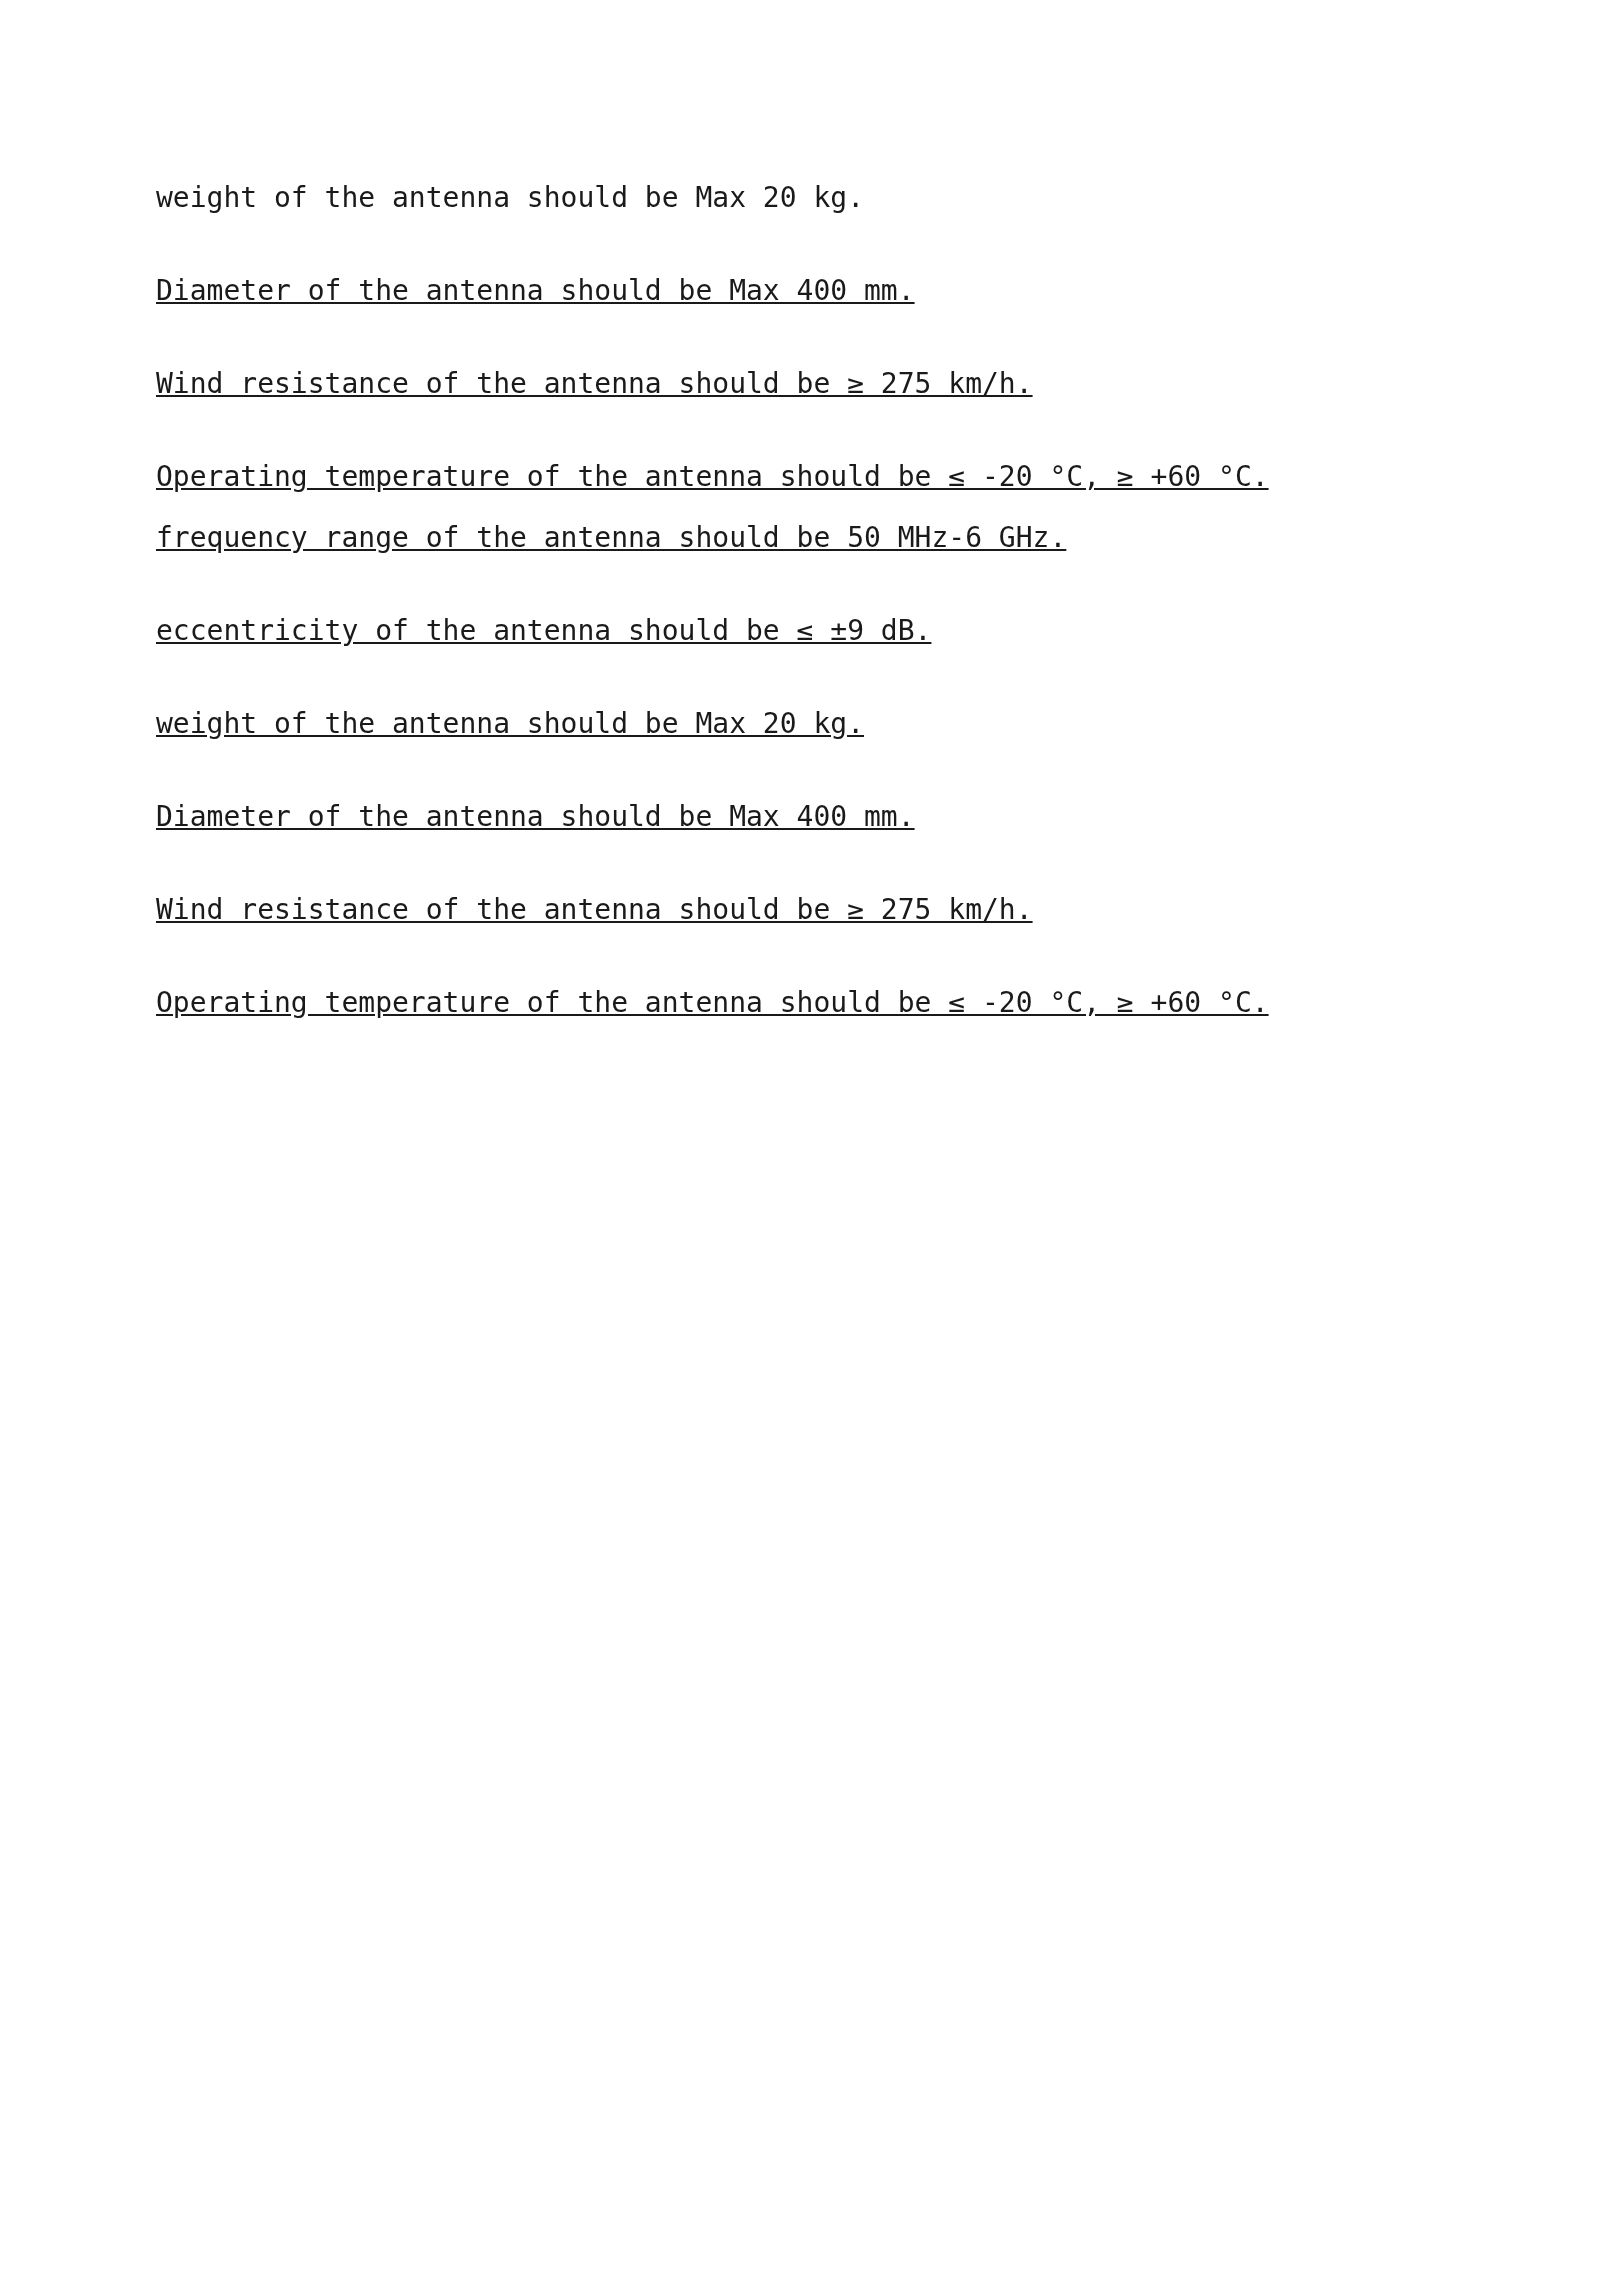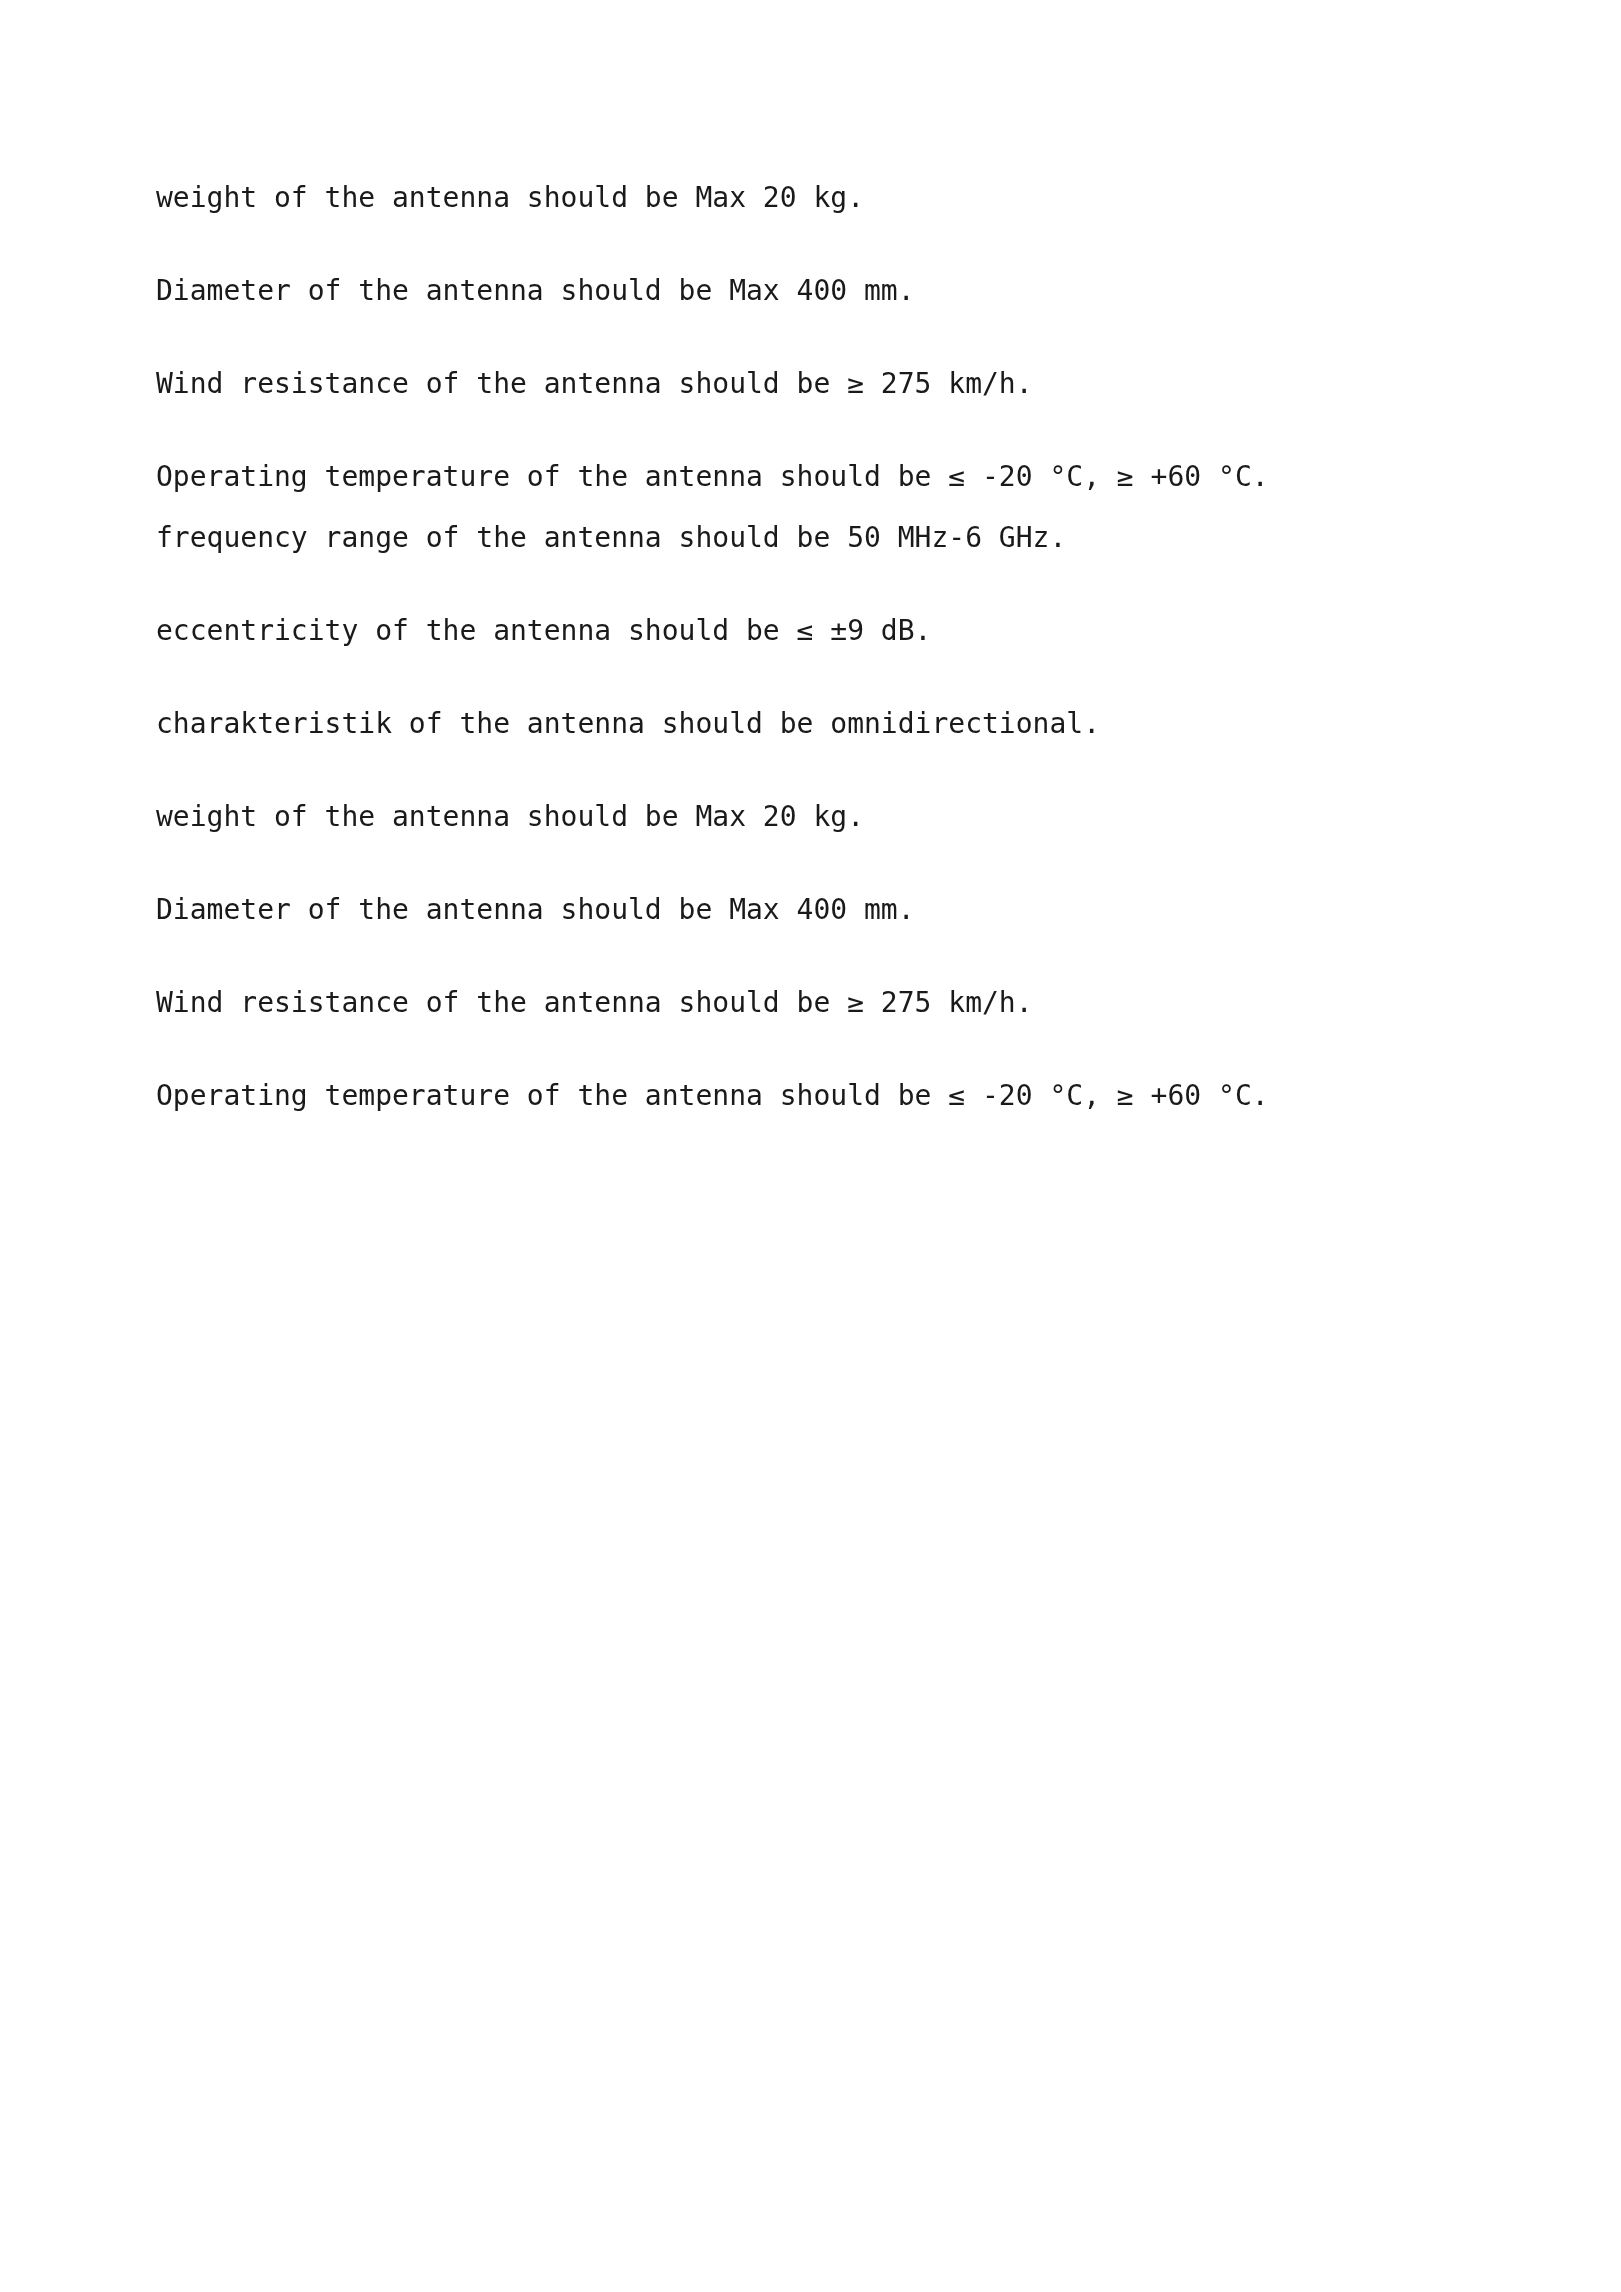--- a/index.html
+++ b/index.html
@@ -32,36 +32,36 @@
     font-size: 28px;
     line-height: 37px;
     height: 37px;
     color: #1a1a1a;
     letter-spacing: 0;
     white-space: pre;
     margin: 0;
   }
   .doc-line + .doc-line {
     margin-top: 56px;
+    text-decoration: underline;
   }
   .doc-line.tight {
     margin-top: 23.5px;
   }
 </style>
 </head>
 <body>
 
 <div class="page">
   <div class="text-block">
     <p class="doc-line">weight of the antenna should be Max 20 kg.</p>
     <p class="doc-line">Diameter of the antenna should be Max 400 mm.</p>
     <p class="doc-line">Wind resistance of the antenna should be ≥ 275 km/h.</p>
     <p class="doc-line">Operating temperature of the antenna should be ≤ -20 °C, ≥ +60 °C.</p>
     <p class="doc-line tight">frequency range of the antenna should be 50 MHz-6 GHz.</p>
     <p class="doc-line">eccentricity of the antenna should be ≤ ±9 dB.</p>
-    <p class="doc-line">charakteristik of the antenna should be omnidirectional.</p>
     <p class="doc-line">weight of the antenna should be Max 20 kg.</p>
     <p class="doc-line">Diameter of the antenna should be Max 400 mm.</p>
     <p class="doc-line">Wind resistance of the antenna should be ≥ 275 km/h.</p>
     <p class="doc-line">Operating temperature of the antenna should be ≤ -20 °C, ≥ +60 °C.</p>
   </div>
 </div>
 
 
 </body></html>

